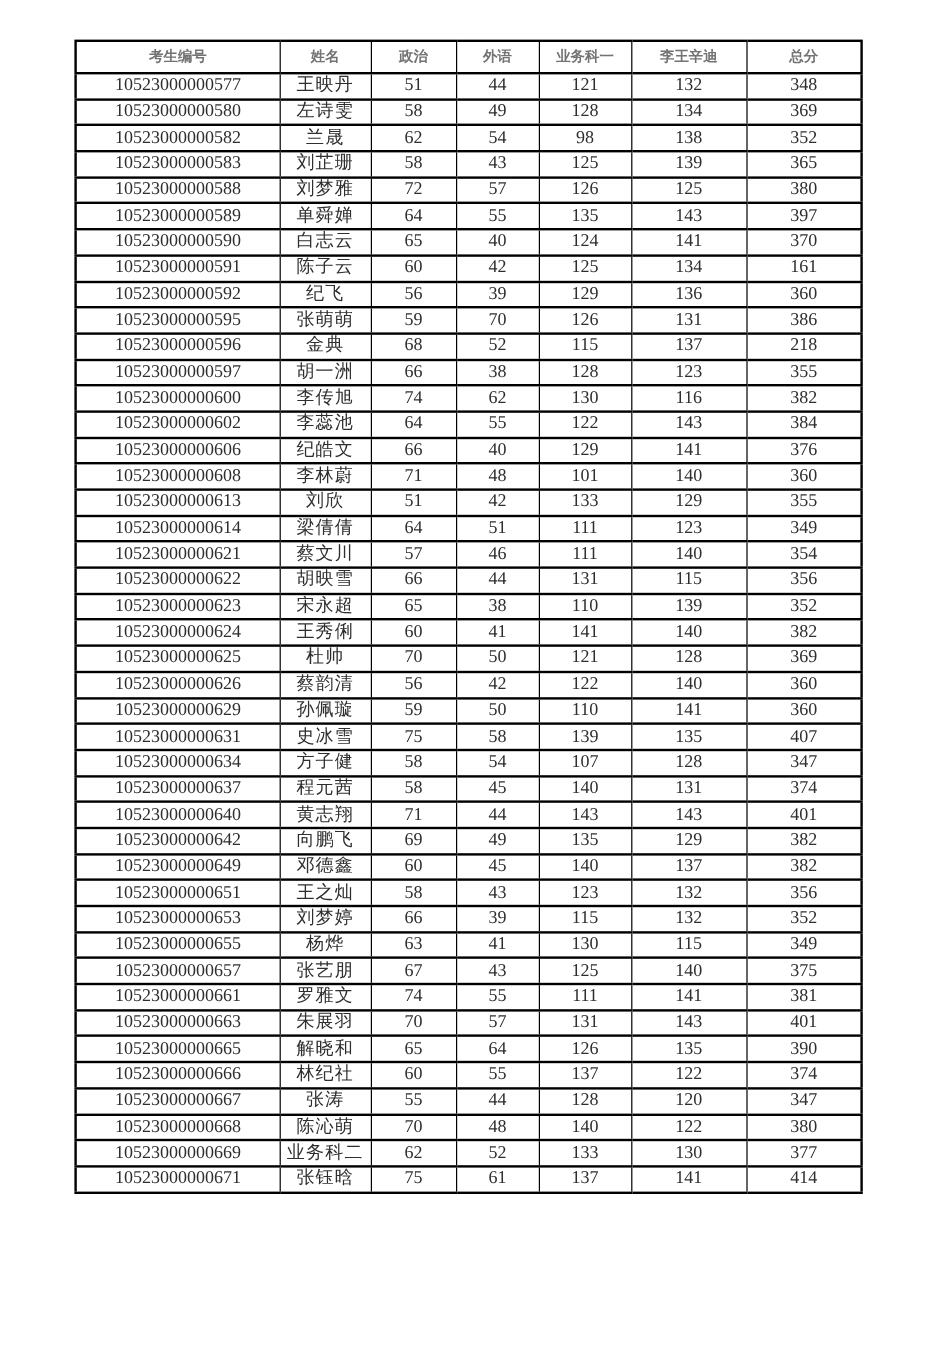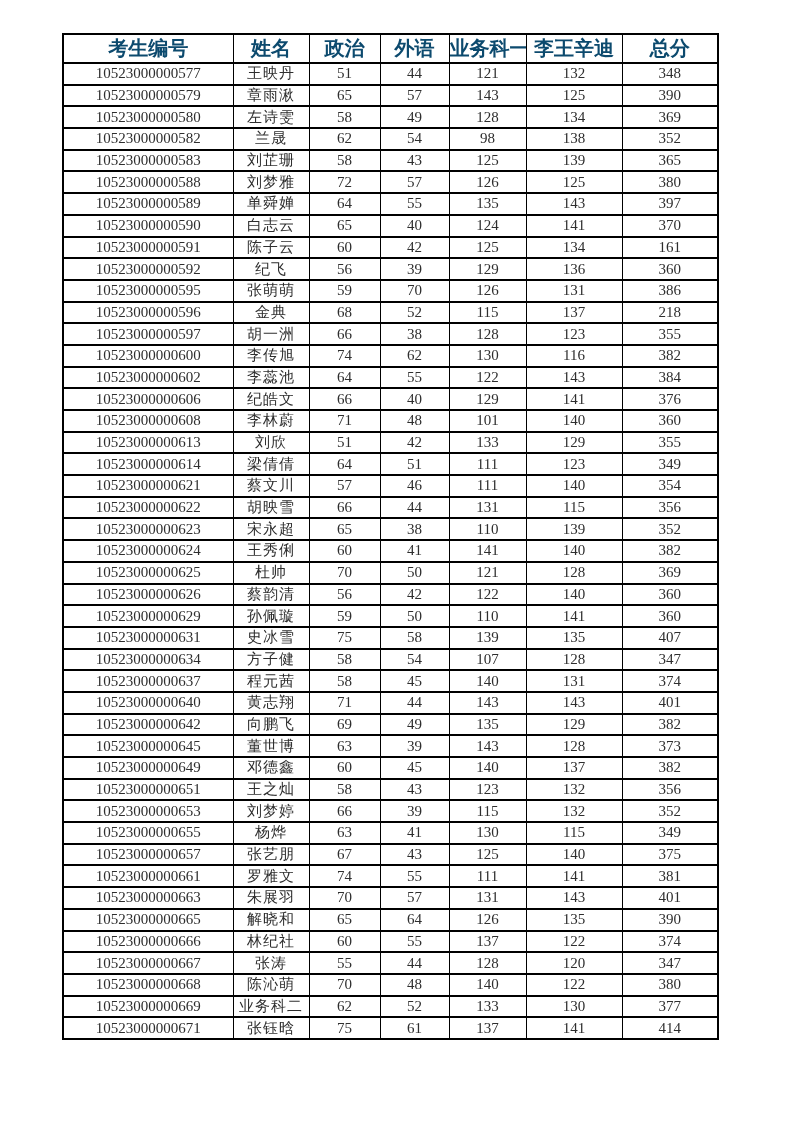--- a/index.html
+++ b/index.html
@@ -32,23 +32,23 @@
     border-top: 2px solid #000000;
     border-bottom: 2px solid #000000;
     text-align: center;
     vertical-align: middle;
     padding: 0;
     overflow: hidden;
     white-space: nowrap;
   }
   table.score-table th {
     height: 25px;
-    font-size: 20px;
+    font-size: 12px;
     font-weight: bold;
-    color: #0c4a6e;
+    color: #737373;
   }
   table.score-table td {
     height: 19.7px;
     font-size: 15px;
     line-height: 1;
   }
   td.cell-name {
     font-size: 15px;
     letter-spacing: 1px;
   }
@@ -82,29 +82,20 @@
         <tr>
           <td>10523000000577</td>
           <td class="cell-name">王映丹</td>
           <td>51</td>
           <td>44</td>
           <td>121</td>
           <td>132</td>
           <td>348</td>
         </tr>
         <tr>
-          <td>10523000000579</td>
-          <td class="cell-name">章雨湫</td>
-          <td>65</td>
-          <td>57</td>
-          <td>143</td>
-          <td>125</td>
-          <td>390</td>
-        </tr>
-        <tr>
           <td>10523000000580</td>
           <td class="cell-name">左诗雯</td>
           <td>58</td>
           <td>49</td>
           <td>128</td>
           <td>134</td>
           <td>369</td>
         </tr>
         <tr>
           <td>10523000000582</td>
@@ -352,29 +343,20 @@
         <tr>
           <td>10523000000642</td>
           <td class="cell-name">向鹏飞</td>
           <td>69</td>
           <td>49</td>
           <td>135</td>
           <td>129</td>
           <td>382</td>
         </tr>
         <tr>
-          <td>10523000000645</td>
-          <td class="cell-name">董世博</td>
-          <td>63</td>
-          <td>39</td>
-          <td>143</td>
-          <td>128</td>
-          <td>373</td>
-        </tr>
-        <tr>
           <td>10523000000649</td>
           <td class="cell-name">邓德鑫</td>
           <td>60</td>
           <td>45</td>
           <td>140</td>
           <td>137</td>
           <td>382</td>
         </tr>
         <tr>
           <td>10523000000651</td>

